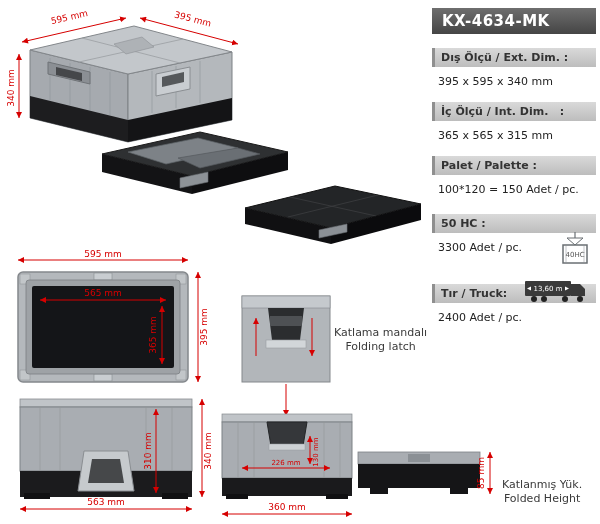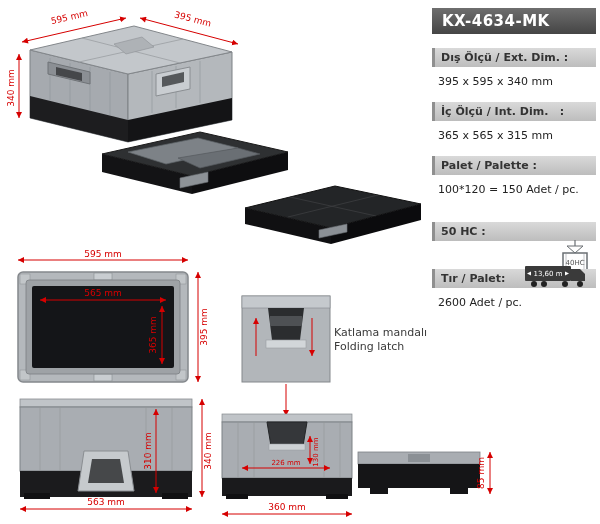--- a/index.html
+++ b/index.html
@@ -2,30 +2,30 @@
 <html><head>
 <meta charset="utf-8">
 <style>
   html,body{margin:0;padding:0;background:#ffffff;}
   #page{position:relative;width:600px;height:524px;background:#fff;font-family:"DejaVu Sans",sans-serif;overflow:hidden;}
   .abs{position:absolute;}
   svg{display:block;overflow:visible;}
   .dim{fill:#d60000;font-size:9px;text-anchor:middle;font-family:"DejaVu Sans",sans-serif;}
   .dim.small{font-size:7px;}
   .dline{stroke:#d60000;stroke-width:1;fill:none;}
-  .note{font-size:11px;color:#3a3a3a;line-height:14px;}
+  .note{font-size:11px;color:#3a3a3a;line-height:14px;text-align:center;}
 
   #panel{position:absolute;top:8px;right:4px;width:164px;}
   .p-header{background:linear-gradient(180deg,#6e6e6e,#454545);color:#fff;font-weight:bold;
             font-size:15px;padding:4px 10px;margin-bottom:14px;letter-spacing:.5px;}
   .spec{margin-bottom:12px;position:relative;}
   .spec-label{background:linear-gradient(180deg,#d9d9d9,#bdbdbd);border-left:3px solid #8f8f8f;
               color:#333;font-weight:bold;font-size:11px;padding:3px 6px;white-space:pre-wrap;}
   .spec-values{padding:7px 6px 0 6px;font-size:11px;color:#222;line-height:1.45;}
-  .mb22{margin-bottom:22px;} .mb18{margin-bottom:24px;} .mb28{margin-bottom:28px;}
+  .mb22{margin-bottom:22px;} .mb18{margin-bottom:16px;} .mb28{margin-bottom:28px;}
   .icon40hc{position:absolute;right:4px;top:18px;}
   .icontruck{position:absolute;right:0;top:-6px;}
 </style>
 </head>
 <body>
 
 <div id="page">
 
   <svg width="0" height="0" style="position:absolute" aria-hidden="true">
     <defs>
@@ -175,20 +175,24 @@
       <rect x="98" y="64" width="18" height="6" fill="#151517"></rect>
     </g>
     <line class="dline" x1="138" y1="28" x2="138" y2="70" marker-start="url(#aS)" marker-end="url(#aE)"></line>
     <text class="dim" x="132" y="49" transform="rotate(-90 132 49)">85 mm</text>
   </svg>
 
   <div class="abs note" style="left:334px;top:326px">
     <div>Katlama mandalı</div>
     <div>Folding latch</div>
   </div>
+  <div class="abs note" style="left:502px;top:478px">
+    <div>Katlanmış Yük.</div>
+    <div>Folded Height</div>
+  </div>
 
   <aside id="panel">
     <div class="p-header">KX-4634-MK</div>
 
     <section class="spec">
       <div class="spec-label">Dış Ölçü / Ext. Dim. :</div>
       <div class="spec-values">
           <div>395 x 595 x 340 mm</div>
         </div>
     </section>
@@ -203,34 +207,37 @@
 
     <section class="spec mb18">
       <div class="spec-label">Palet / Palette :</div>
       <div class="spec-values">
         <div>100*120 = 150 Adet / pc.</div>
       </div>
     </section>
 
     <section class="spec mb28">
       <div class="spec-label">50 HC :</div>
+      <div class="spec-values">
+          <div>3300 Adet / pc.</div>
+        </div>
       <svg class="icon40hc" width="34" height="38" viewBox="0 0 34 38">
         <line x1="17" y1="0" x2="17" y2="6" stroke="#6a6f73" stroke-width="1.2"></line>
         <polygon points="9,6 25,6 17,13" fill="none" stroke="#6a6f73" stroke-width="1"></polygon>
         <rect x="5" y="13" width="24" height="18" fill="#ffffff" stroke="#6a6f73" stroke-width="1.5"></rect>
         <line x1="8" y1="14" x2="8" y2="30" stroke="#9aa0a4" stroke-width="0.6"></line>
         <line x1="26" y1="14" x2="26" y2="30" stroke="#9aa0a4" stroke-width="0.6"></line>
         <text x="17" y="25" font-size="7" fill="#555" text-anchor="middle">40HC</text>
       </svg>
     </section>
 
     <section class="spec">
-      <div class="spec-label">Tır / Palet:</div>
-      <div class="spec-values">
-          <div>2600 Adet / pc.</div>
+      <div class="spec-label">Tır / Truck:</div>
+      <div class="spec-values">
+          <div>2400 Adet / pc.</div>
         </div>
       <svg class="icontruck" width="72" height="28" viewBox="0 0 72 28">
         <rect x="1" y="3" width="46" height="15" rx="1" fill="#3a3a3a"></rect>
         <polygon points="3,10.5 7,8.5 7,12.5" fill="#ffffff"></polygon>
         <polygon points="45,10.5 41,8.5 41,12.5" fill="#ffffff"></polygon>
         <text x="24" y="13" font-size="7" fill="#ffffff" text-anchor="middle">13,60 m</text>
         <polygon points="47,6 56,6 61,11 61,18 47,18" fill="#3a3a3a"></polygon>
         <circle cx="10" cy="21" r="3" fill="#222222"></circle>
         <circle cx="20" cy="21" r="3" fill="#222222"></circle>
         <circle cx="41" cy="21" r="3" fill="#222222"></circle>

